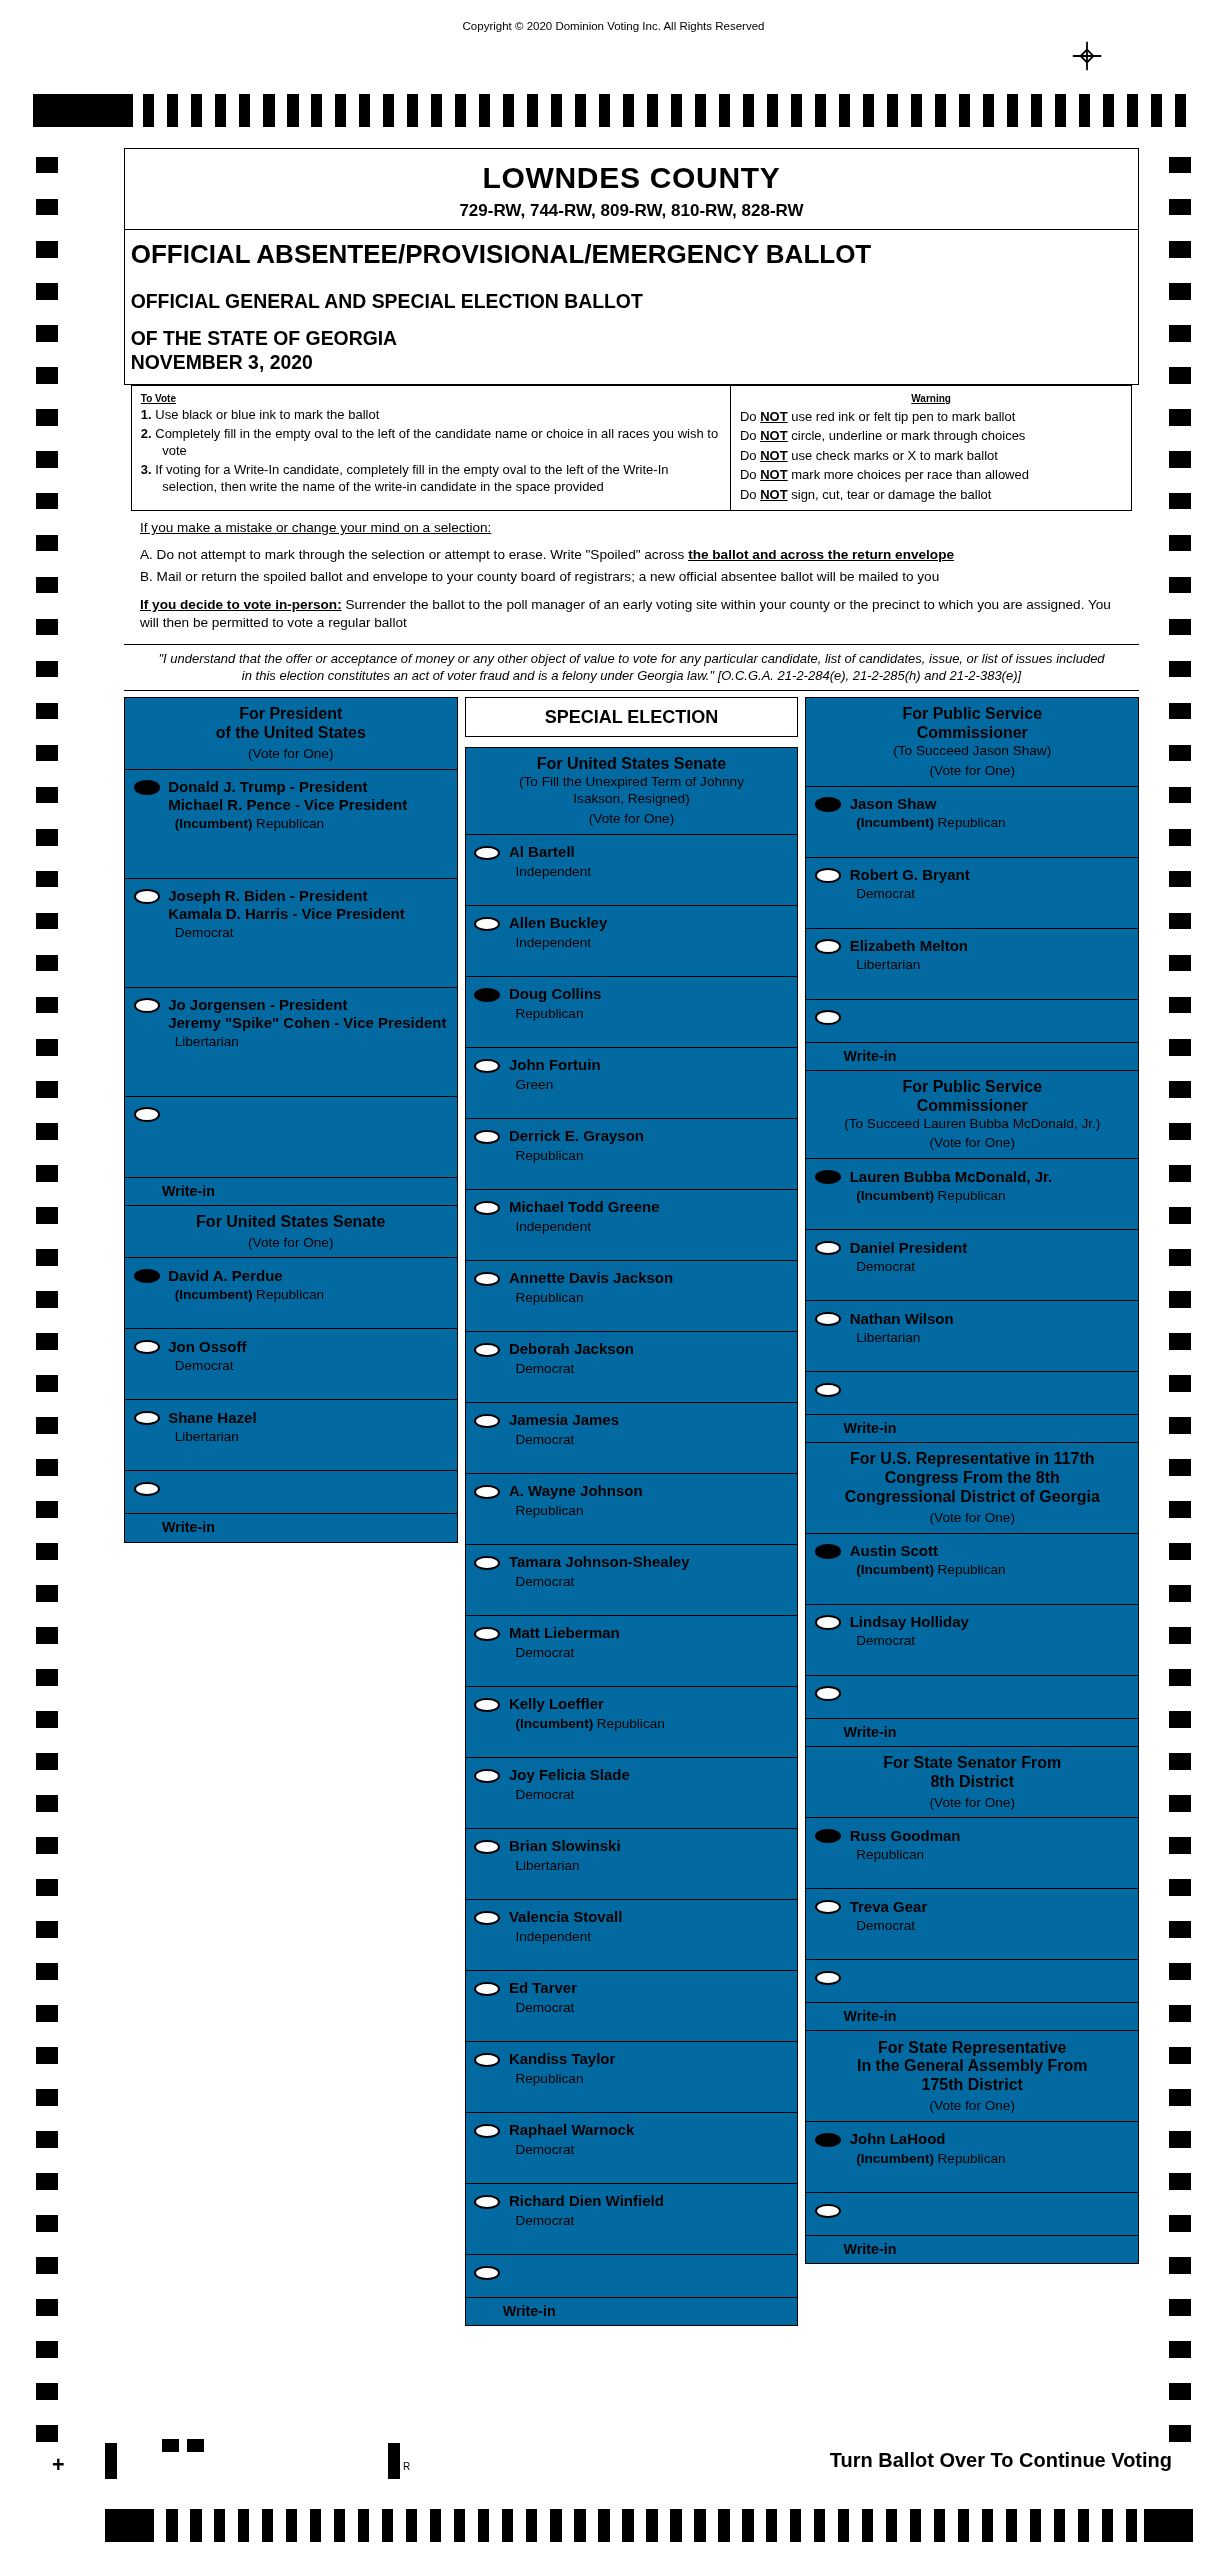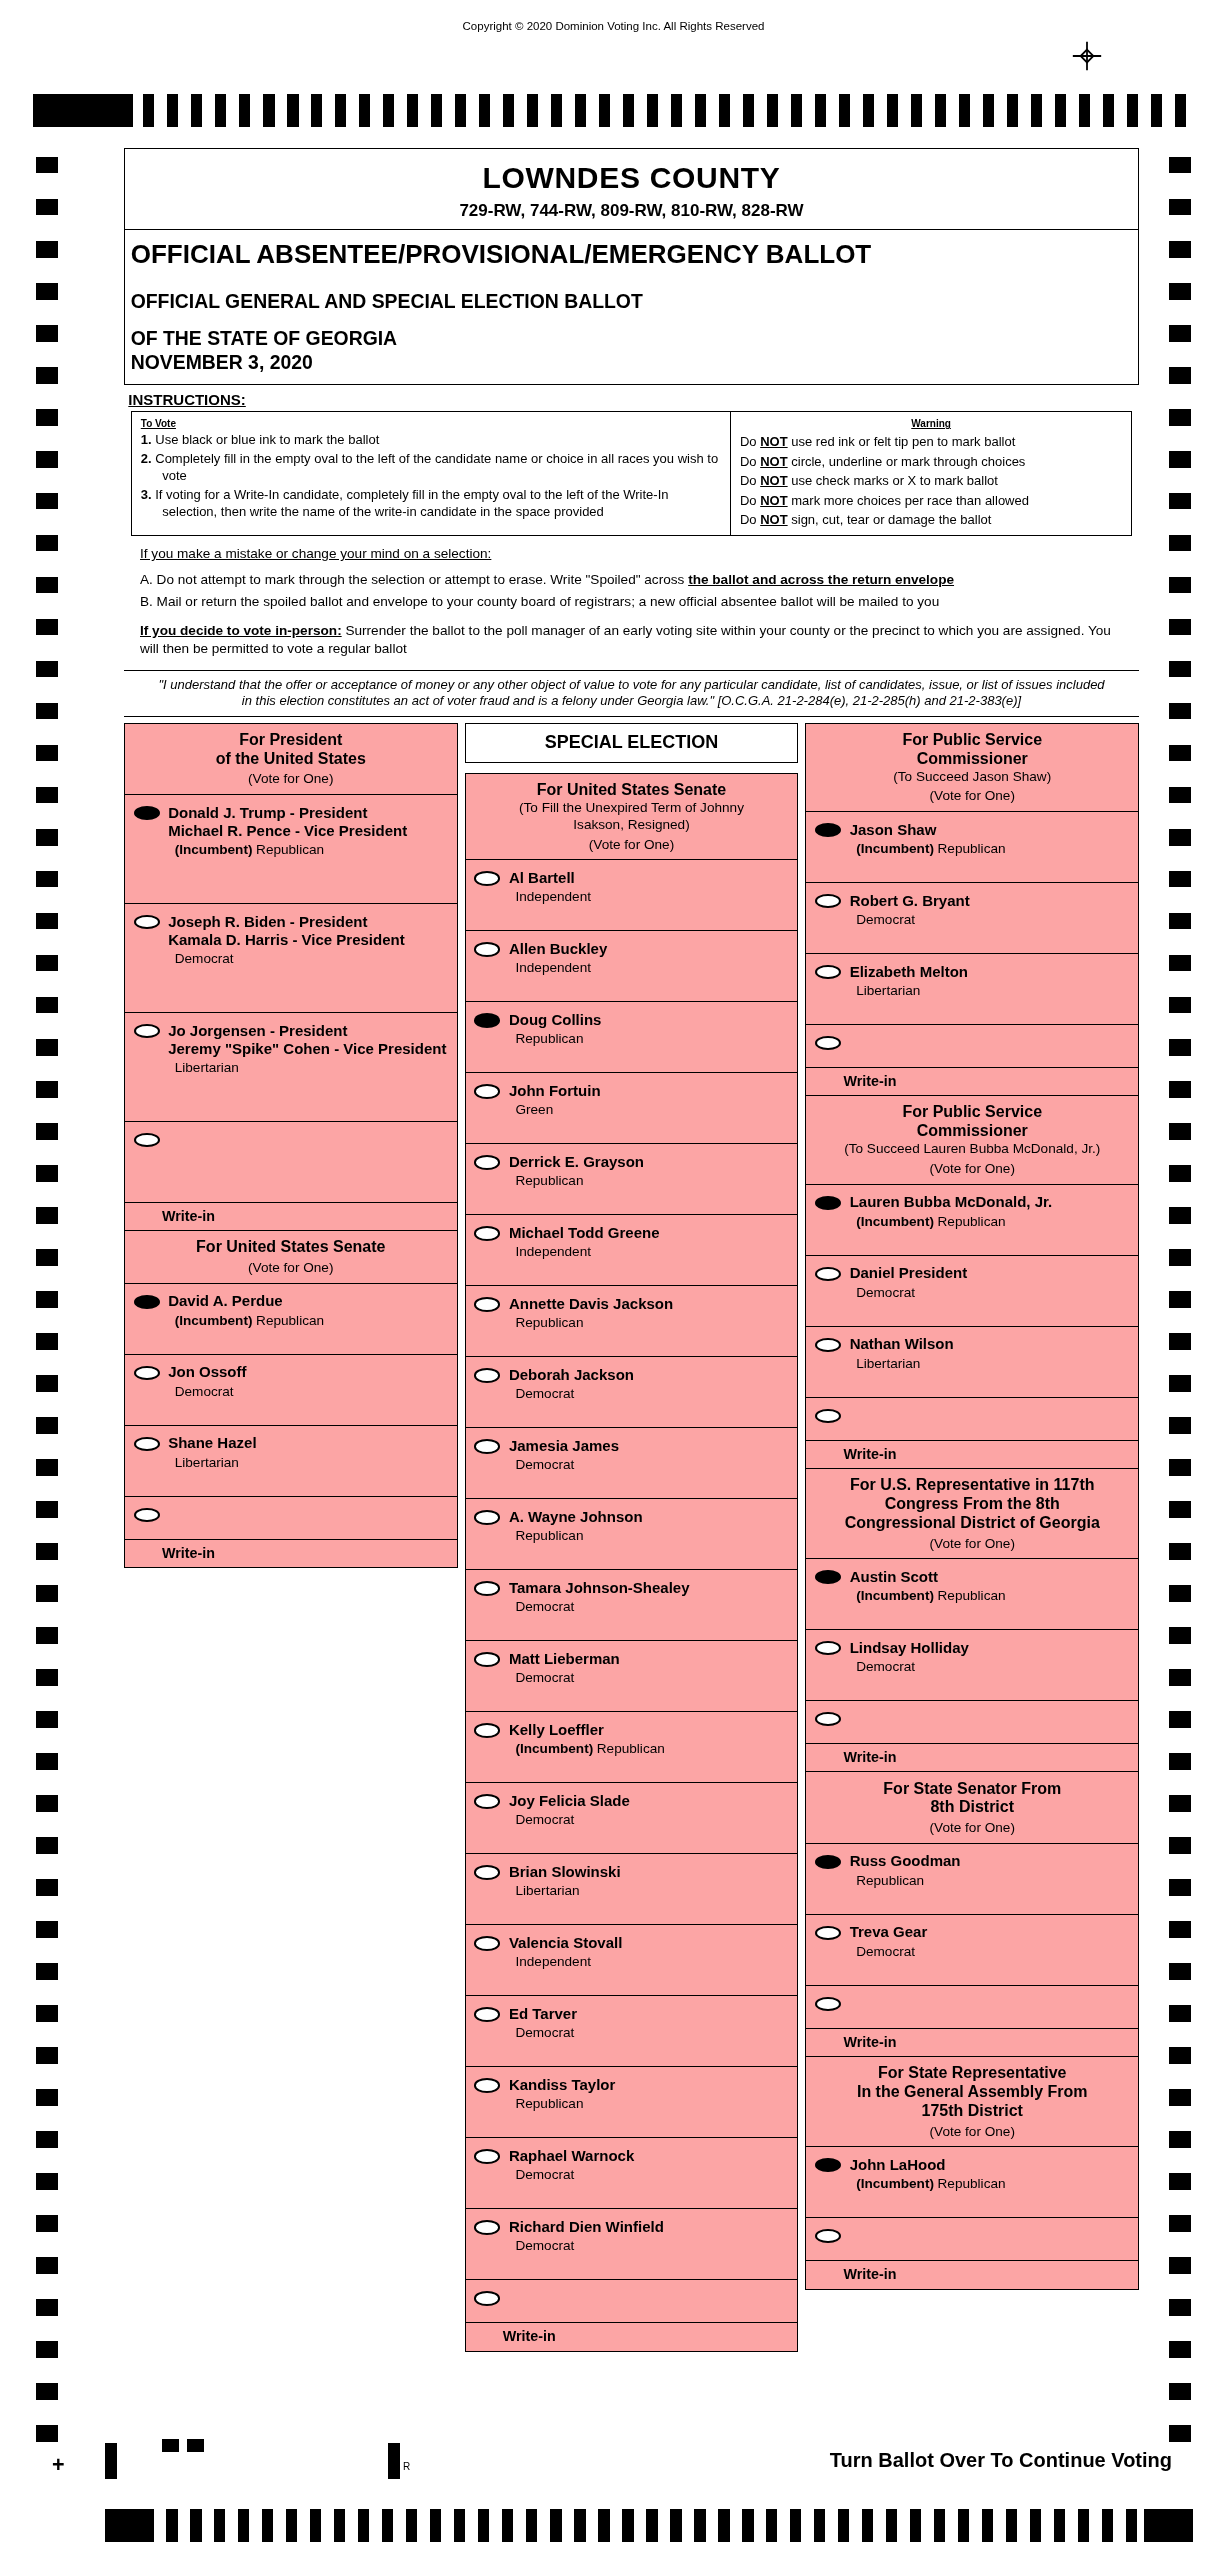--- a/index.html
+++ b/index.html
@@ -35,21 +35,21 @@
   .b{font-weight:bold}
   .not{font-weight:bold;text-decoration:underline}
   .mistake{padding:8.6px 16px 2.9px;font-size:13.6px;line-height:1.35}
   .mtitle{font-weight:normal;text-decoration:underline;margin-bottom:8px}
   .mitem{margin-bottom:3.6px}
   .emph{font-weight:bold;text-decoration:underline}
   .inperson{margin-top:10px}
   .fraud{border-top:1.4px solid #000;border-bottom:1.4px solid #000;margin-top:8.6px;padding:5.7px 29px;text-align:center;font-style:italic;font-size:13px;line-height:1.3}
   .contests{display:flex;gap:7.2px;margin-top:5.7px;align-items:flex-start}
   .ccol{flex:1;min-width:0}
-  .contest{border:1.4px solid #000;background:#fca5a5}
+  .contest{border:1.4px solid #000;background:#0369a1}
   .contest + .contest{margin-top:-1.4px}
   .chead{border-bottom:1.4px solid #000;text-align:center;padding:7.2px 4.3px 5.7px}
   .t{font-weight:bold;font-size:16px;line-height:1.18}
   .s{font-size:13.6px;line-height:1.25}
   .vf{margin-top:2.9px}
   .cand{display:flex;align-items:flex-start;border-bottom:1.4px solid #000;padding:8.6px 5.7px 5.7px 8.6px;min-height:71px}
   .cand.xl{min-height:109px}
   .cand.blank{min-height:42px;border-bottom:0}
   .cand.blankxl{min-height:80px;border-bottom:0}
   .oval{flex:0 0 auto;width:26px;height:14.3px;border:2.2px solid #000;border-radius:50%;margin:2.2px 8.6px 0 0;background:#fff;cursor:pointer}
@@ -94,21 +94,20 @@
       <div class="styles">729-RW, 744-RW, 809-RW, 810-RW, 828-RW</div>
     </div>
     <div class="hdr-bot">
       <div class="btitle">OFFICIAL ABSENTEE/PROVISIONAL/EMERGENCY BALLOT</div>
       <div class="etitle">OFFICIAL GENERAL AND SPECIAL ELECTION BALLOT</div>
       <div class="etitle2">OF THE STATE OF GEORGIA</div>
       <div class="edate">NOVEMBER 3, 2020</div>
     </div>
   </div>
 
-  <div class="iheading">INSTRUCTIONS:</div>
 
   <div class="ibox">
     <div class="ivote">
       <span class="ititle">To Vote</span>
       <div class="tvi"><span class="b">1.</span> <span>Use black or blue ink to mark the ballot</span></div>
       <div class="tvi"><span class="b">2.</span> <span>Completely fill in the empty oval to the left of the candidate name or choice in all races you wish to vote</span></div>
       <div class="tvi"><span class="b">3.</span> <span>If voting for a Write-In candidate, completely fill in the empty oval to the left of the Write-In selection, then write the name of the write-in candidate in the space provided</span></div>
     </div>
     <div class="iwarn">
       <div class="ititle-wrap"><span class="ititle">Warning</span></div>

